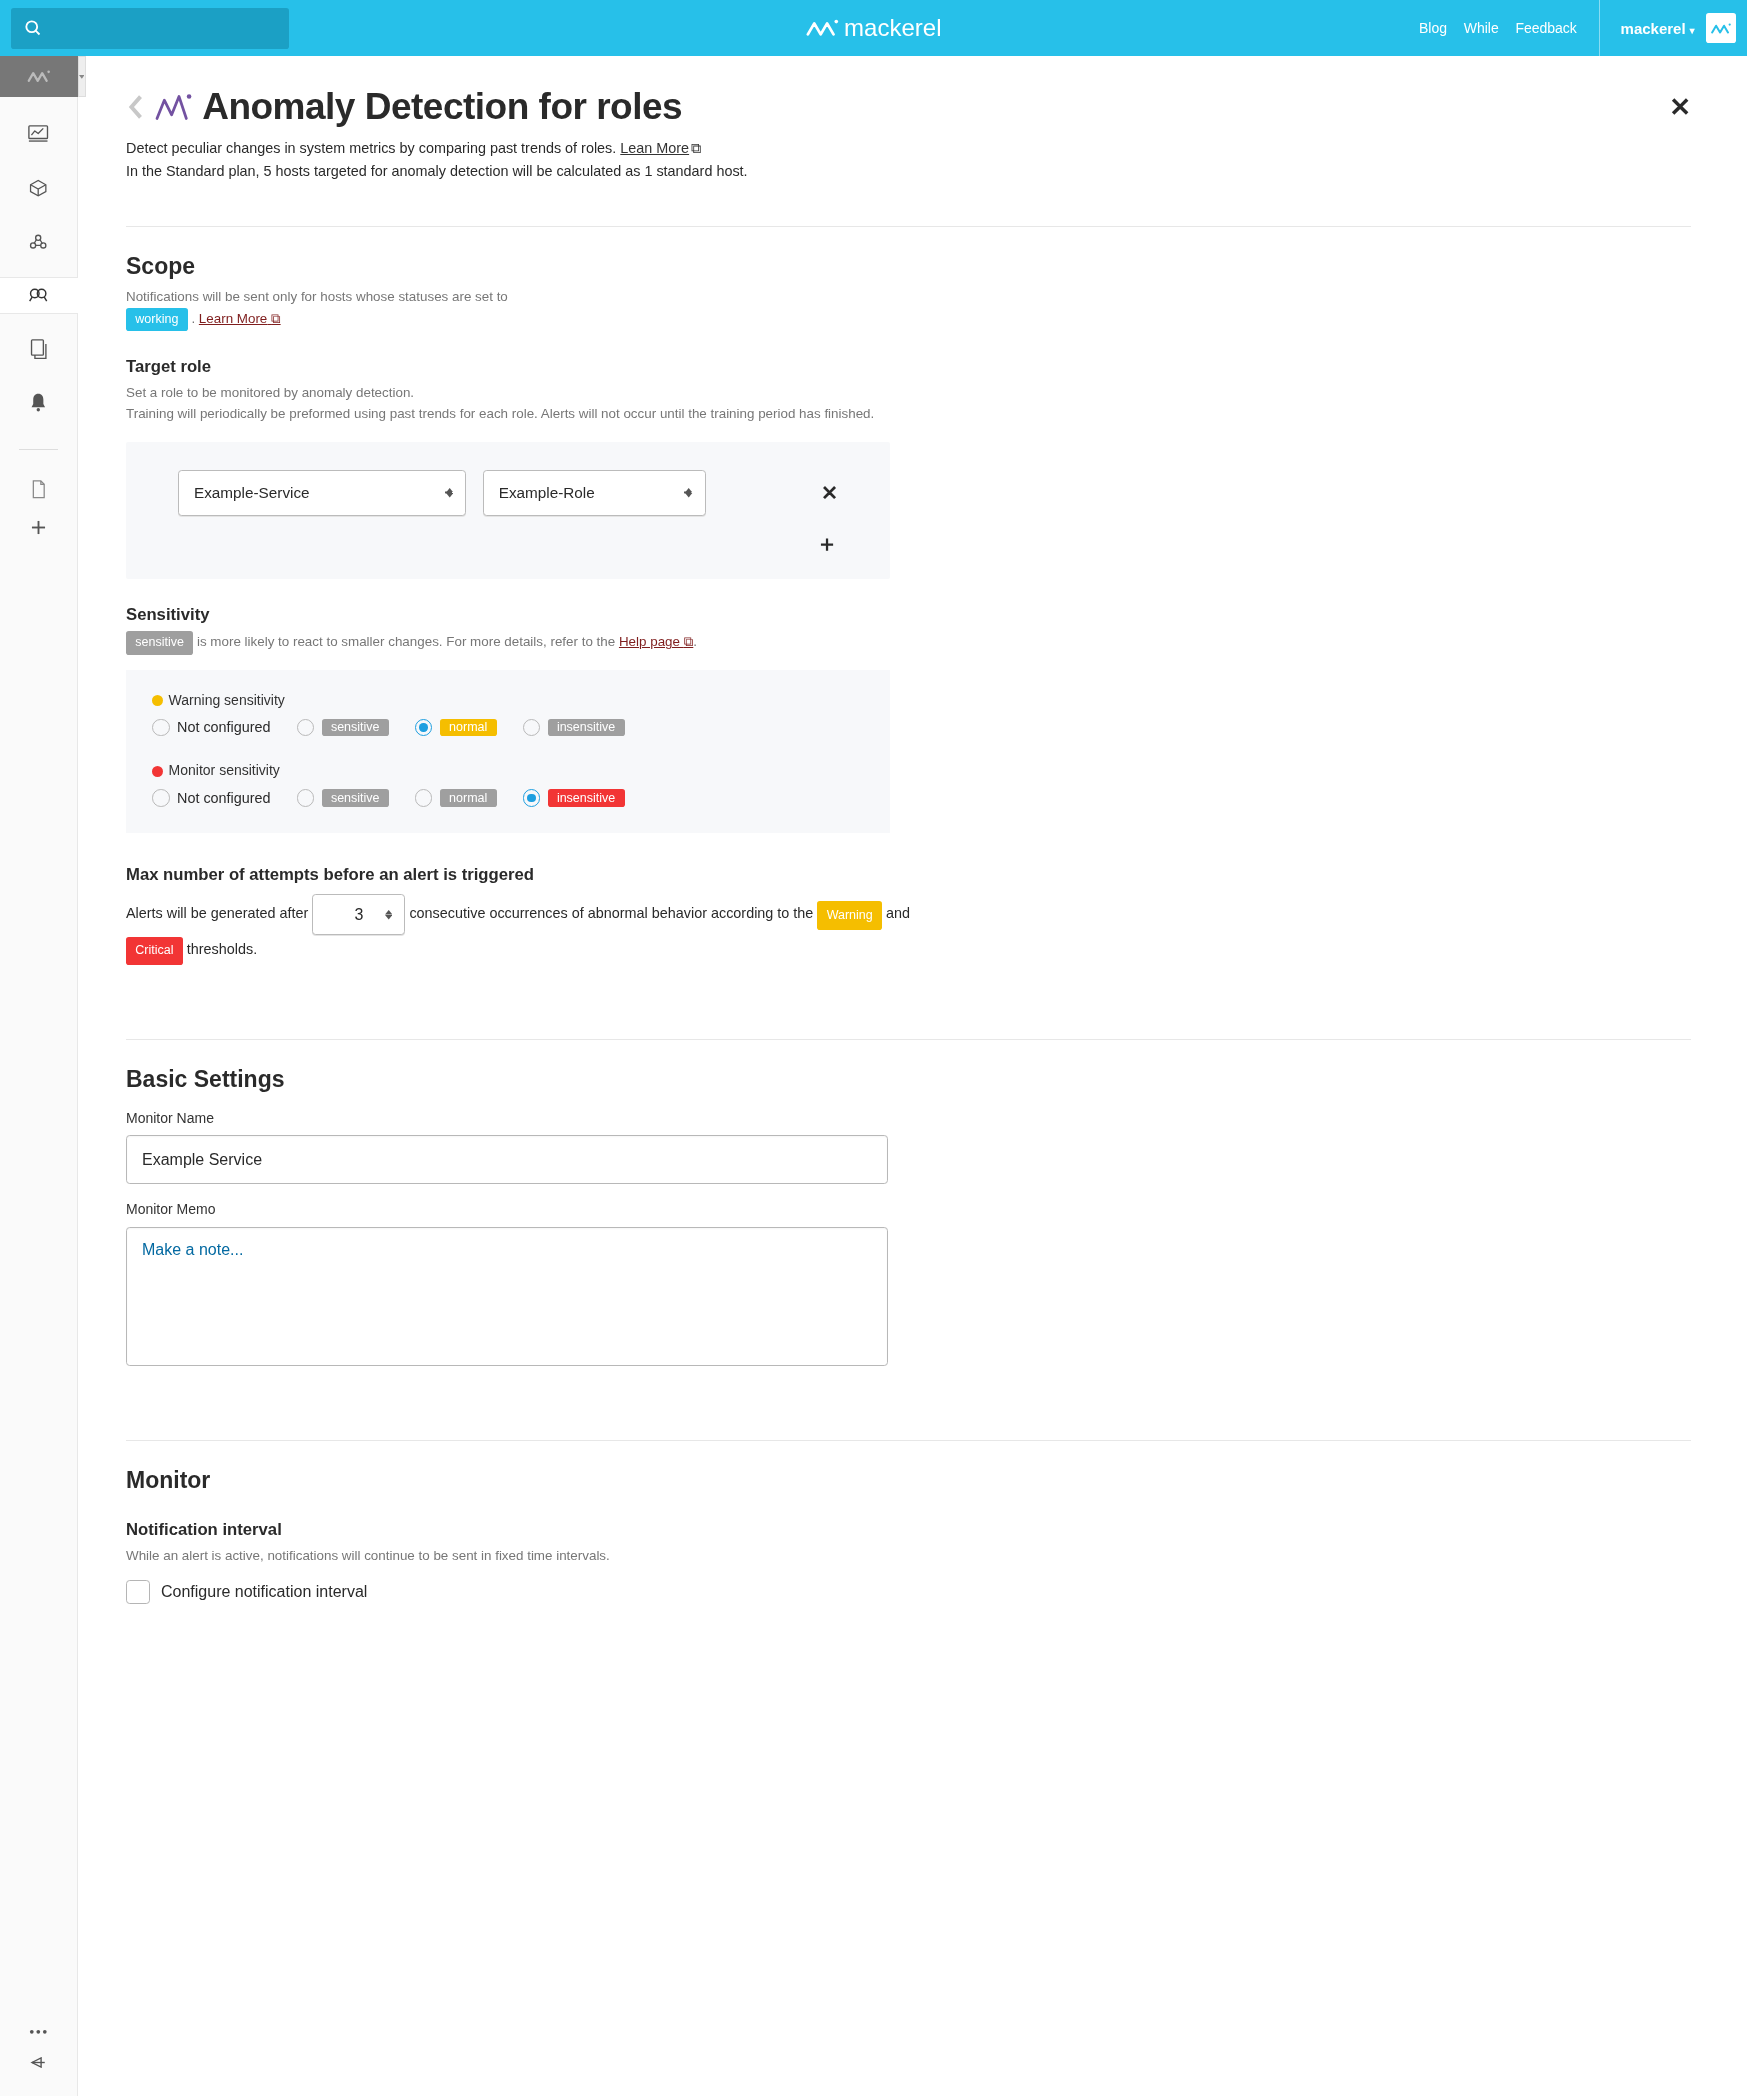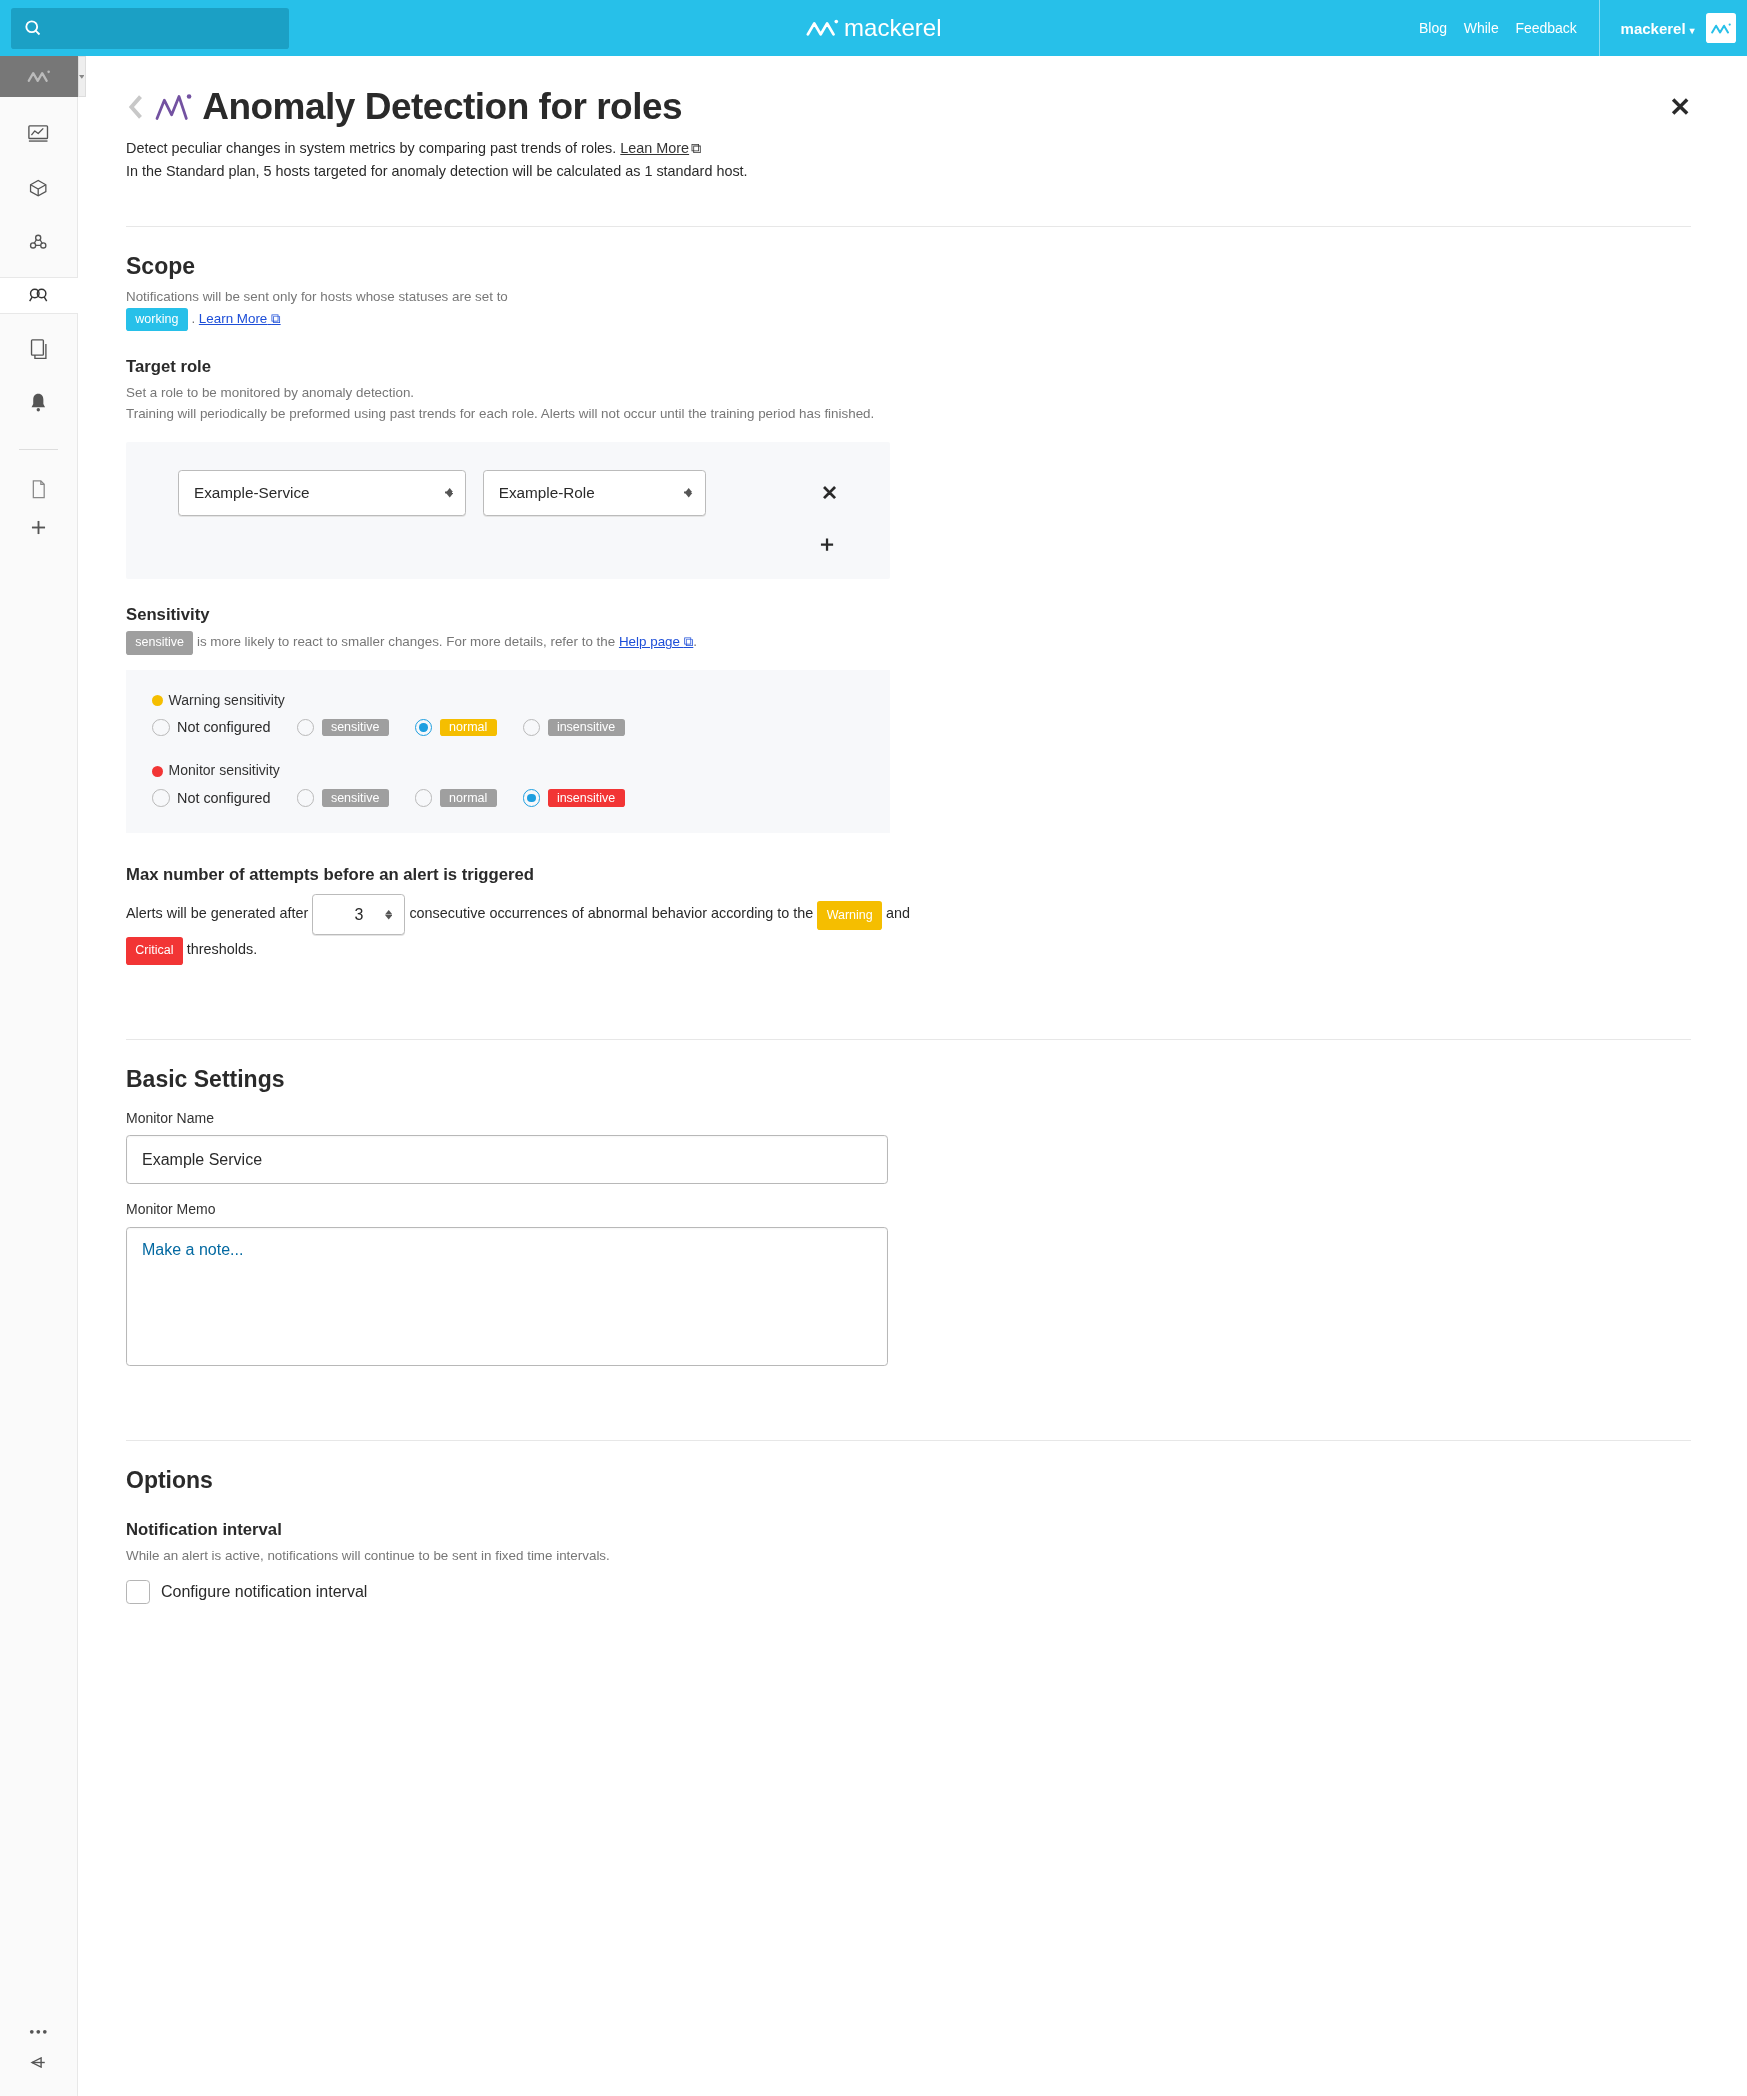--- a/index.html
+++ b/index.html
@@ -34,21 +34,21 @@
 
 .intro { margin-top: 9.3px; font-size: 14.4px; line-height: 1.6; color:#2a2a2a;}
 .intro a { color:#333; text-decoration:underline; }
 .ext-icon { display:inline-block; margin-left:1.9px;}
 
 hr.sep { border:none; border-top:0.9px solid #e7e7e7; margin: 43px 0 26px; }
 
 h2.sec { font-size: 23px; font-weight: 800; margin-bottom: 3.7px;}
 h3.sub { font-size: 16.7px; font-weight: 800; margin-top: 26px;}
 .help-txt { color:#777; font-size: 13.4px; line-height: 1.55; margin-top: 6.5px; }
-.help-txt a { color:#1d4ed8; text-decoration: underline; margin-top: 16px;}
+.help-txt a { color:#7f1d1d; text-decoration: underline; margin-top: 16px;}
 .limited { max-width: 807px; }
 
 .badge { display:inline-block; padding: 1.9px 9.3px; border-radius: 2.8px; font-size: 12.5px; color:#fff; font-weight:500;}
 .badge-working { background:#27c0e9; }
 .badge-gray { background:#9f9f9f; }
 .badge-yellow { background:#f5be00; }
 .badge-red { background:#f23535; }
 
 .panel { background:#f7f8fa; padding: 28px 52px 20.4px 52px; margin-top: 16.7px; border-radius:1.9px; max-width: 764px;}
 .role-row { display:flex; gap: 16.7px; align-items:center; }
@@ -341,21 +341,21 @@
     <label class="fld">Monitor Name</label>
     <div class="input-text">
         <span>Example Service</span>
       </div>
 
     <label class="fld" style="margin-top:17px;">Monitor Memo</label>
     <div class="textarea">Make a note...</div>
 
     <hr class="sep" style="margin-top:74px;">
 
-    <h2 class="sec">Options</h2>
+    <h2 class="sec">Monitor</h2>
     <h3 class="sub">Notification interval</h3>
     <div class="help-txt">While an alert is active, notifications will continue to be sent in fixed time intervals.</div>
     <div class="chk-line">
       <span class="chk"></span>
       <span>Configure notification interval</span>
     </div>
 
   </div>
 </div>
 

